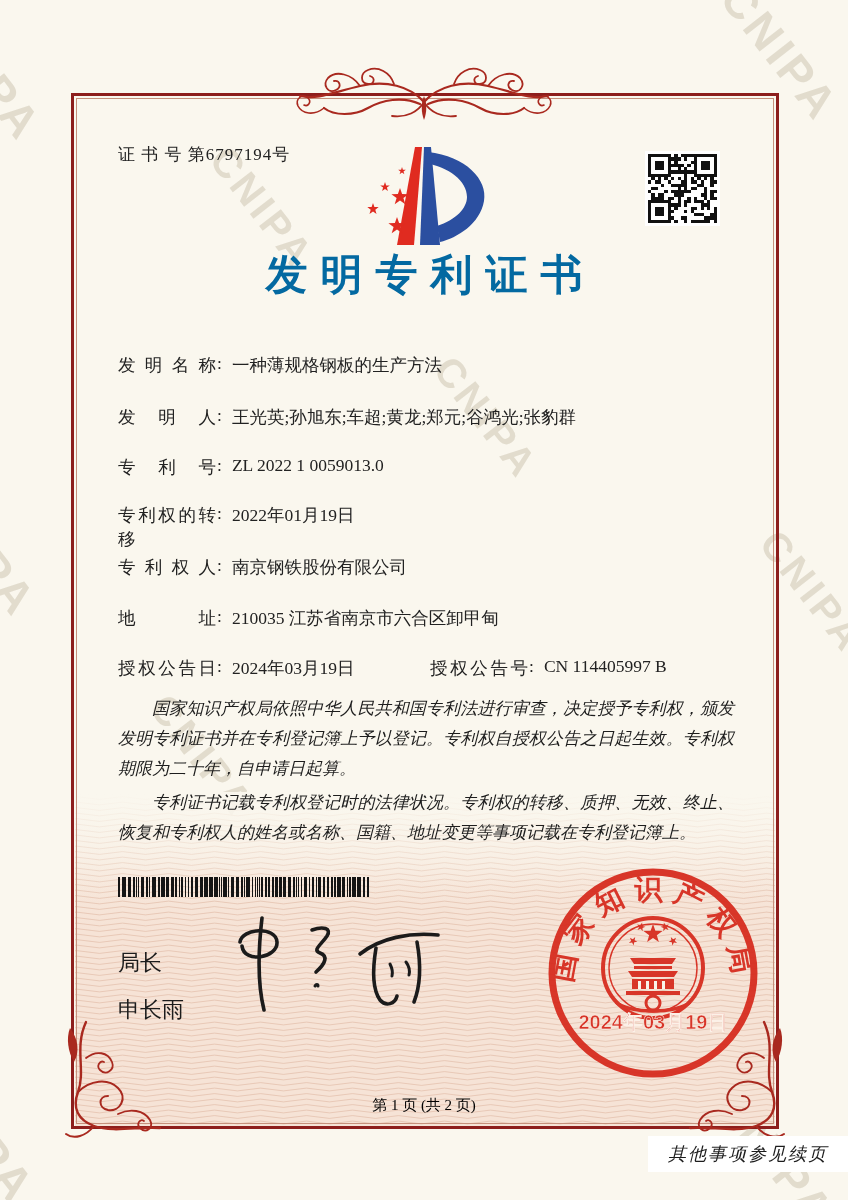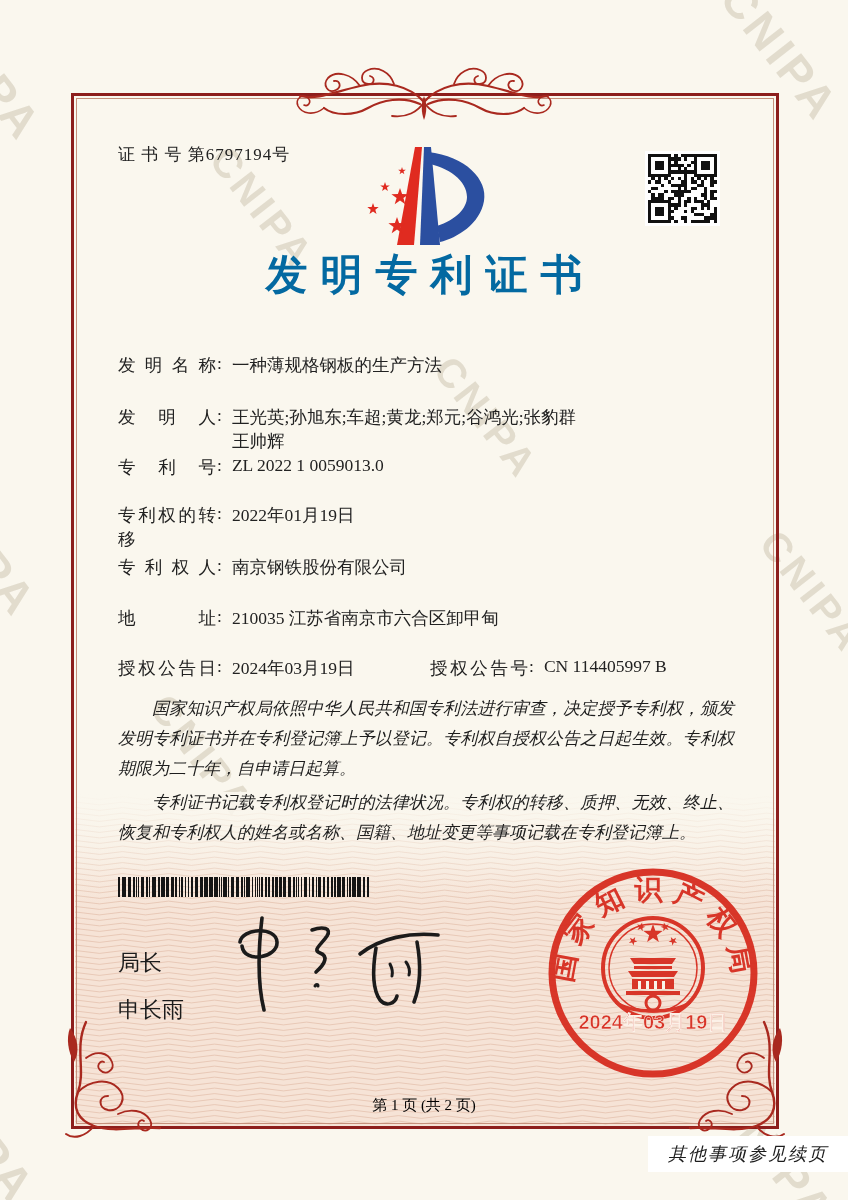--- a/index.html
+++ b/index.html
@@ -656,21 +656,21 @@
     <div class="b"></div>
   </div>
 
 <div class="title">发明专利证书</div>
 
 <div class="fields">
   <div class="frow" style="top:353px;">
     <span class="flabel">发明名称</span><span class="fcolon">:</span><span class="fvalue">一种薄规格钢板的生产方法</span>
   </div>
   <div class="frow" style="top:405px;">
-    <span class="flabel">发明人</span><span class="fcolon">:</span><span class="fvalue"><span class="fv2">王光英;孙旭东;车超;黄龙;郑元;谷鸿光;张豹群</span><span class="fv2">王帅辉</span></span>
+    <span class="flabel">发明人</span><span class="fcolon">:</span><span class="fvalue"><span class="fv2">王光英;孙旭东;车超;黄龙;郑元;谷鸿光;张豹群</span></span>
   </div>
   <div class="frow" style="top:455px;">
     <span class="flabel">专利号</span><span class="fcolon">:</span><span class="fvalue">ZL 2022 1 0059013.0</span>
   </div>
   <div class="frow" style="top:503px;">
     <span class="flabel">专利权的转移</span><span class="fcolon">:</span><span class="fvalue">2022年01月19日</span>
   </div>
   <div class="frow" style="top:555px;">
     <span class="flabel">专利权人</span><span class="fcolon">:</span><span class="fvalue">南京钢铁股份有限公司</span>
   </div>

